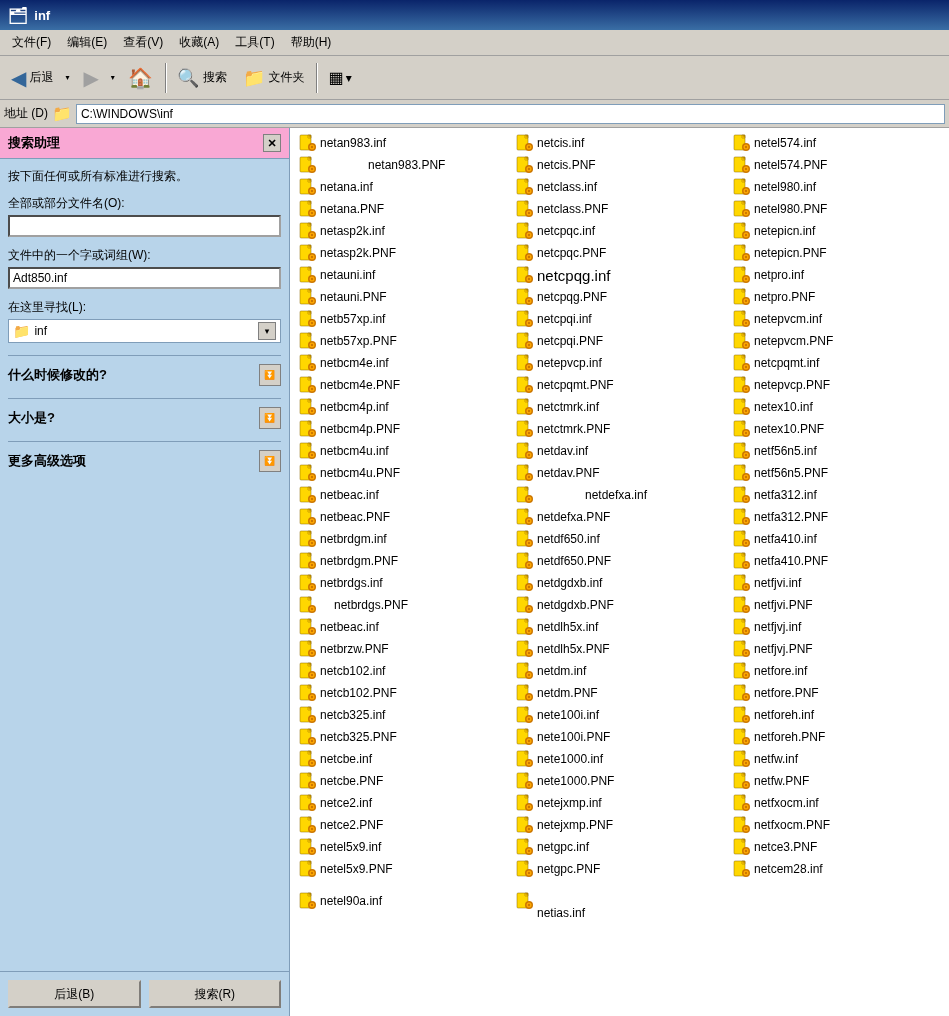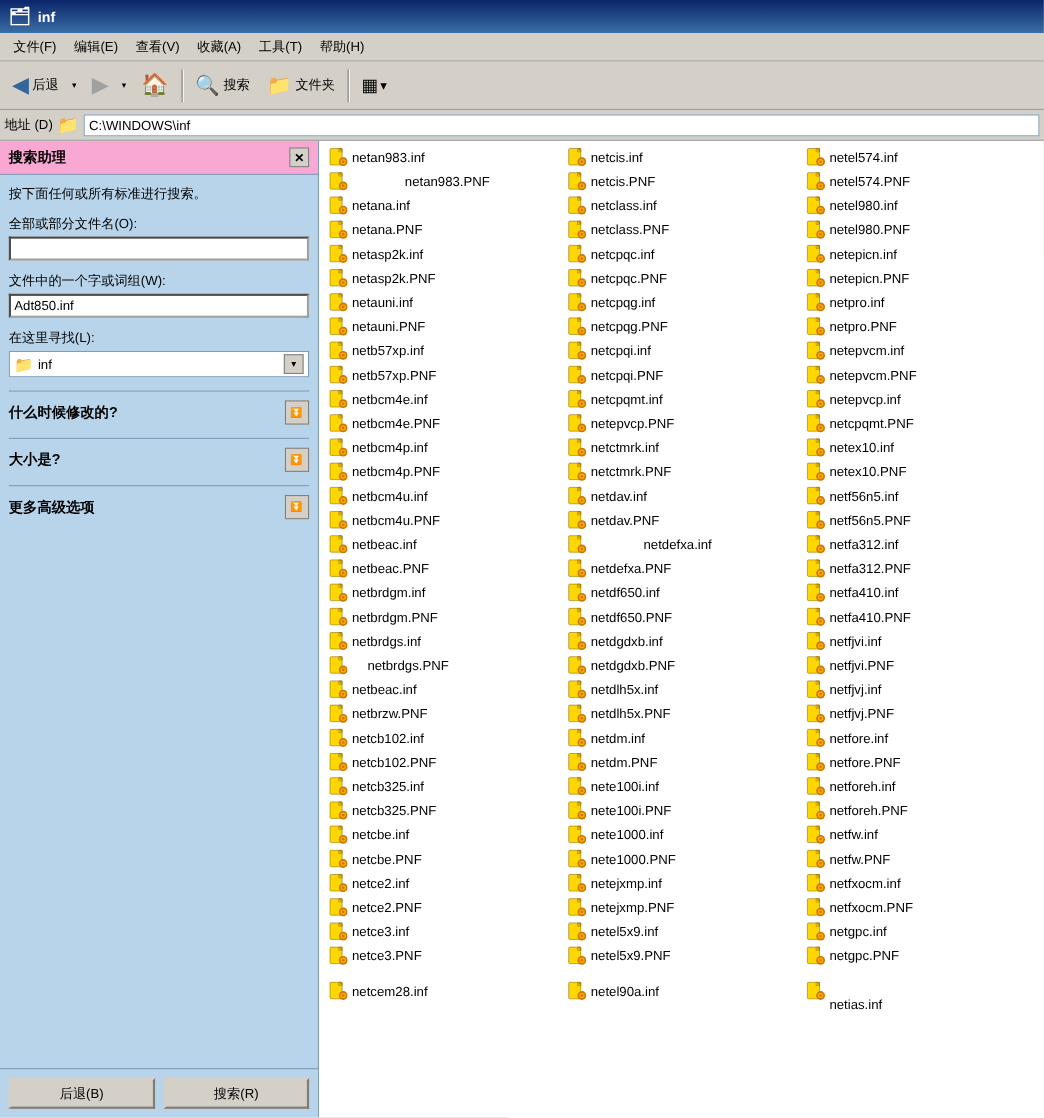--- a/index.html
+++ b/index.html
@@ -551,21 +551,21 @@
         </div>
         <div class="file-item">
           <span style="width: 18px; height: 18px; flex-shrink: 0; display: inline-block; position: relative;"><span><svg width="18" height="18" viewBox="0 0 18 18" xmlns="http://www.w3.org/2000/svg">
     <rect x="2" y="1" width="11" height="15" fill="#ffd700" stroke="#886600" stroke-width="0.5" rx="1"></rect>
     <polygon points="10,1 13,1 13,4 10,4" fill="#cc9900" stroke="#886600" stroke-width="0.5"></polygon>
     <polygon points="10,1 13,4 10,4" fill="#e8b400"></polygon>
     <circle cx="14" cy="13" r="4" fill="#cc7700"></circle>
     <circle cx="14" cy="13" r="2.5" fill="#ffaa00"></circle>
     <circle cx="14" cy="13" r="1.2" fill="#cc7700"></circle>
   </svg></span></span>
-          <span style="font-size: 12px;">netcpqg.inf</span>
+          <span style="font-size: 15px;">netcpqg.inf</span>
         </div>
         <div class="file-item">
           <span style="width: 18px; height: 18px; flex-shrink: 0; display: inline-block; position: relative;"><span><svg width="18" height="18" viewBox="0 0 18 18" xmlns="http://www.w3.org/2000/svg">
     <rect x="2" y="1" width="11" height="15" fill="#ffd700" stroke="#886600" stroke-width="0.5" rx="1"></rect>
     <polygon points="10,1 13,1 13,4 10,4" fill="#cc9900" stroke="#886600" stroke-width="0.5"></polygon>
     <polygon points="10,1 13,4 10,4" fill="#e8b400"></polygon>
     <circle cx="14" cy="13" r="4" fill="#cc7700"></circle>
     <circle cx="14" cy="13" r="2.5" fill="#ffaa00"></circle>
     <circle cx="14" cy="13" r="1.2" fill="#cc7700"></circle>
   </svg></span></span>
@@ -683,75 +683,75 @@
         </div>
         <div class="file-item">
           <span style="width: 18px; height: 18px; flex-shrink: 0; display: inline-block; position: relative;"><span><svg width="18" height="18" viewBox="0 0 18 18" xmlns="http://www.w3.org/2000/svg">
     <rect x="2" y="1" width="11" height="15" fill="#ffd700" stroke="#886600" stroke-width="0.5" rx="1"></rect>
     <polygon points="10,1 13,1 13,4 10,4" fill="#cc9900" stroke="#886600" stroke-width="0.5"></polygon>
     <polygon points="10,1 13,4 10,4" fill="#e8b400"></polygon>
     <circle cx="14" cy="13" r="4" fill="#cc7700"></circle>
     <circle cx="14" cy="13" r="2.5" fill="#ffaa00"></circle>
     <circle cx="14" cy="13" r="1.2" fill="#cc7700"></circle>
   </svg></span></span>
+          <span style="font-size: 12px;">netepvcp.inf</span>
+        </div>
+        <div class="file-item">
+          <span style="width: 18px; height: 18px; flex-shrink: 0; display: inline-block; position: relative;"><span><svg width="18" height="18" viewBox="0 0 18 18" xmlns="http://www.w3.org/2000/svg">
+    <rect x="2" y="1" width="11" height="15" fill="#ffd700" stroke="#886600" stroke-width="0.5" rx="1"></rect>
+    <polygon points="10,1 13,1 13,4 10,4" fill="#cc9900" stroke="#886600" stroke-width="0.5"></polygon>
+    <polygon points="10,1 13,4 10,4" fill="#e8b400"></polygon>
+    <circle cx="14" cy="13" r="4" fill="#cc7700"></circle>
+    <circle cx="14" cy="13" r="2.5" fill="#ffaa00"></circle>
+    <circle cx="14" cy="13" r="1.2" fill="#cc7700"></circle>
+  </svg></span></span>
           <span style="font-size: 12px;">netcpqmt.inf</span>
         </div>
         <div class="file-item">
           <span style="width: 18px; height: 18px; flex-shrink: 0; display: inline-block; position: relative;"><span><svg width="18" height="18" viewBox="0 0 18 18" xmlns="http://www.w3.org/2000/svg">
     <rect x="2" y="1" width="11" height="15" fill="#ffd700" stroke="#886600" stroke-width="0.5" rx="1"></rect>
     <polygon points="10,1 13,1 13,4 10,4" fill="#cc9900" stroke="#886600" stroke-width="0.5"></polygon>
     <polygon points="10,1 13,4 10,4" fill="#e8b400"></polygon>
     <circle cx="14" cy="13" r="4" fill="#cc7700"></circle>
     <circle cx="14" cy="13" r="2.5" fill="#ffaa00"></circle>
     <circle cx="14" cy="13" r="1.2" fill="#cc7700"></circle>
   </svg></span></span>
-          <span style="font-size: 12px;">netepvcp.inf</span>
-        </div>
-        <div class="file-item">
-          <span style="width: 18px; height: 18px; flex-shrink: 0; display: inline-block; position: relative;"><span><svg width="18" height="18" viewBox="0 0 18 18" xmlns="http://www.w3.org/2000/svg">
-    <rect x="2" y="1" width="11" height="15" fill="#ffd700" stroke="#886600" stroke-width="0.5" rx="1"></rect>
-    <polygon points="10,1 13,1 13,4 10,4" fill="#cc9900" stroke="#886600" stroke-width="0.5"></polygon>
-    <polygon points="10,1 13,4 10,4" fill="#e8b400"></polygon>
-    <circle cx="14" cy="13" r="4" fill="#cc7700"></circle>
-    <circle cx="14" cy="13" r="2.5" fill="#ffaa00"></circle>
-    <circle cx="14" cy="13" r="1.2" fill="#cc7700"></circle>
-  </svg></span></span>
           <span style="font-size: 12px;">netbcm4e.PNF</span>
         </div>
         <div class="file-item">
           <span style="width: 18px; height: 18px; flex-shrink: 0; display: inline-block; position: relative;"><span><svg width="18" height="18" viewBox="0 0 18 18" xmlns="http://www.w3.org/2000/svg">
     <rect x="2" y="1" width="11" height="15" fill="#ffd700" stroke="#886600" stroke-width="0.5" rx="1"></rect>
     <polygon points="10,1 13,1 13,4 10,4" fill="#cc9900" stroke="#886600" stroke-width="0.5"></polygon>
     <polygon points="10,1 13,4 10,4" fill="#e8b400"></polygon>
     <circle cx="14" cy="13" r="4" fill="#cc7700"></circle>
     <circle cx="14" cy="13" r="2.5" fill="#ffaa00"></circle>
     <circle cx="14" cy="13" r="1.2" fill="#cc7700"></circle>
   </svg></span></span>
+          <span style="font-size: 12px;">netcpqmt.PNF</span>
+        </div>
+        <div class="file-item">
+          <span style="width: 18px; height: 18px; flex-shrink: 0; display: inline-block; position: relative;"><span><svg width="18" height="18" viewBox="0 0 18 18" xmlns="http://www.w3.org/2000/svg">
+    <rect x="2" y="1" width="11" height="15" fill="#ffd700" stroke="#886600" stroke-width="0.5" rx="1"></rect>
+    <polygon points="10,1 13,1 13,4 10,4" fill="#cc9900" stroke="#886600" stroke-width="0.5"></polygon>
+    <polygon points="10,1 13,4 10,4" fill="#e8b400"></polygon>
+    <circle cx="14" cy="13" r="4" fill="#cc7700"></circle>
+    <circle cx="14" cy="13" r="2.5" fill="#ffaa00"></circle>
+    <circle cx="14" cy="13" r="1.2" fill="#cc7700"></circle>
+  </svg></span></span>
           <span style="font-size: 12px;">netepvcp.PNF</span>
         </div>
         <div class="file-item">
           <span style="width: 18px; height: 18px; flex-shrink: 0; display: inline-block; position: relative;"><span><svg width="18" height="18" viewBox="0 0 18 18" xmlns="http://www.w3.org/2000/svg">
     <rect x="2" y="1" width="11" height="15" fill="#ffd700" stroke="#886600" stroke-width="0.5" rx="1"></rect>
     <polygon points="10,1 13,1 13,4 10,4" fill="#cc9900" stroke="#886600" stroke-width="0.5"></polygon>
     <polygon points="10,1 13,4 10,4" fill="#e8b400"></polygon>
     <circle cx="14" cy="13" r="4" fill="#cc7700"></circle>
     <circle cx="14" cy="13" r="2.5" fill="#ffaa00"></circle>
     <circle cx="14" cy="13" r="1.2" fill="#cc7700"></circle>
   </svg></span></span>
-          <span style="font-size: 12px;">netcpqmt.PNF</span>
-        </div>
-        <div class="file-item">
-          <span style="width: 18px; height: 18px; flex-shrink: 0; display: inline-block; position: relative;"><span><svg width="18" height="18" viewBox="0 0 18 18" xmlns="http://www.w3.org/2000/svg">
-    <rect x="2" y="1" width="11" height="15" fill="#ffd700" stroke="#886600" stroke-width="0.5" rx="1"></rect>
-    <polygon points="10,1 13,1 13,4 10,4" fill="#cc9900" stroke="#886600" stroke-width="0.5"></polygon>
-    <polygon points="10,1 13,4 10,4" fill="#e8b400"></polygon>
-    <circle cx="14" cy="13" r="4" fill="#cc7700"></circle>
-    <circle cx="14" cy="13" r="2.5" fill="#ffaa00"></circle>
-    <circle cx="14" cy="13" r="1.2" fill="#cc7700"></circle>
-  </svg></span></span>
           <span style="font-size: 12px;">netbcm4p.inf</span>
         </div>
         <div class="file-item">
           <span style="width: 18px; height: 18px; flex-shrink: 0; display: inline-block; position: relative;"><span><svg width="18" height="18" viewBox="0 0 18 18" xmlns="http://www.w3.org/2000/svg">
     <rect x="2" y="1" width="11" height="15" fill="#ffd700" stroke="#886600" stroke-width="0.5" rx="1"></rect>
     <polygon points="10,1 13,1 13,4 10,4" fill="#cc9900" stroke="#886600" stroke-width="0.5"></polygon>
     <polygon points="10,1 13,4 10,4" fill="#e8b400"></polygon>
     <circle cx="14" cy="13" r="4" fill="#cc7700"></circle>
     <circle cx="14" cy="13" r="2.5" fill="#ffaa00"></circle>
     <circle cx="14" cy="13" r="1.2" fill="#cc7700"></circle>
@@ -1388,31 +1388,20 @@
         <div class="file-item">
           <span style="width: 18px; height: 18px; flex-shrink: 0; display: inline-block; position: relative;"><span><svg width="18" height="18" viewBox="0 0 18 18" xmlns="http://www.w3.org/2000/svg">
     <rect x="2" y="1" width="11" height="15" fill="#ffd700" stroke="#886600" stroke-width="0.5" rx="1"></rect>
     <polygon points="10,1 13,1 13,4 10,4" fill="#cc9900" stroke="#886600" stroke-width="0.5"></polygon>
     <polygon points="10,1 13,4 10,4" fill="#e8b400"></polygon>
     <circle cx="14" cy="13" r="4" fill="#cc7700"></circle>
     <circle cx="14" cy="13" r="2.5" fill="#ffaa00"></circle>
     <circle cx="14" cy="13" r="1.2" fill="#cc7700"></circle>
   </svg></span></span>
           <span style="font-size: 12px;">netfxocm.PNF</span>
-        </div>
-        <div class="file-item">
-          <span style="width: 18px; height: 18px; flex-shrink: 0; display: inline-block; position: relative;"><span><svg width="18" height="18" viewBox="0 0 18 18" xmlns="http://www.w3.org/2000/svg">
-    <rect x="2" y="1" width="11" height="15" fill="#ffd700" stroke="#886600" stroke-width="0.5" rx="1"></rect>
-    <polygon points="10,1 13,1 13,4 10,4" fill="#cc9900" stroke="#886600" stroke-width="0.5"></polygon>
-    <polygon points="10,1 13,4 10,4" fill="#e8b400"></polygon>
-    <circle cx="14" cy="13" r="4" fill="#cc7700"></circle>
-    <circle cx="14" cy="13" r="2.5" fill="#ffaa00"></circle>
-    <circle cx="14" cy="13" r="1.2" fill="#cc7700"></circle>
-  </svg></span></span>
-          <span style="font-size: 12px;">netce3.inf</span>
         </div>
         <div class="file-item">
           <span style="width: 18px; height: 18px; flex-shrink: 0; display: inline-block; position: relative;"><span><svg width="18" height="18" viewBox="0 0 18 18" xmlns="http://www.w3.org/2000/svg">
     <rect x="2" y="1" width="11" height="15" fill="#ffd700" stroke="#886600" stroke-width="0.5" rx="1"></rect>
     <polygon points="10,1 13,1 13,4 10,4" fill="#cc9900" stroke="#886600" stroke-width="0.5"></polygon>
     <polygon points="10,1 13,4 10,4" fill="#e8b400"></polygon>
     <circle cx="14" cy="13" r="4" fill="#cc7700"></circle>
     <circle cx="14" cy="13" r="2.5" fill="#ffaa00"></circle>
     <circle cx="14" cy="13" r="1.2" fill="#cc7700"></circle>
   </svg></span></span>

